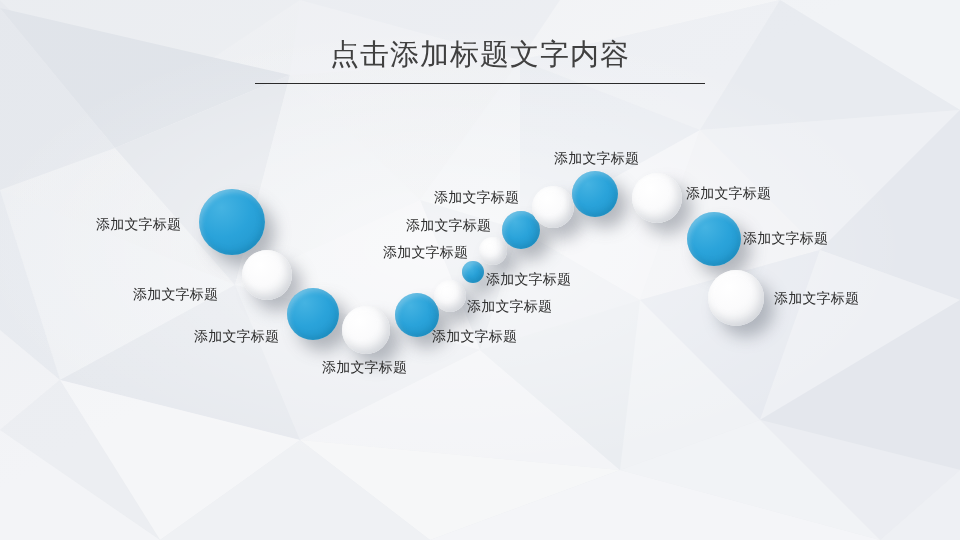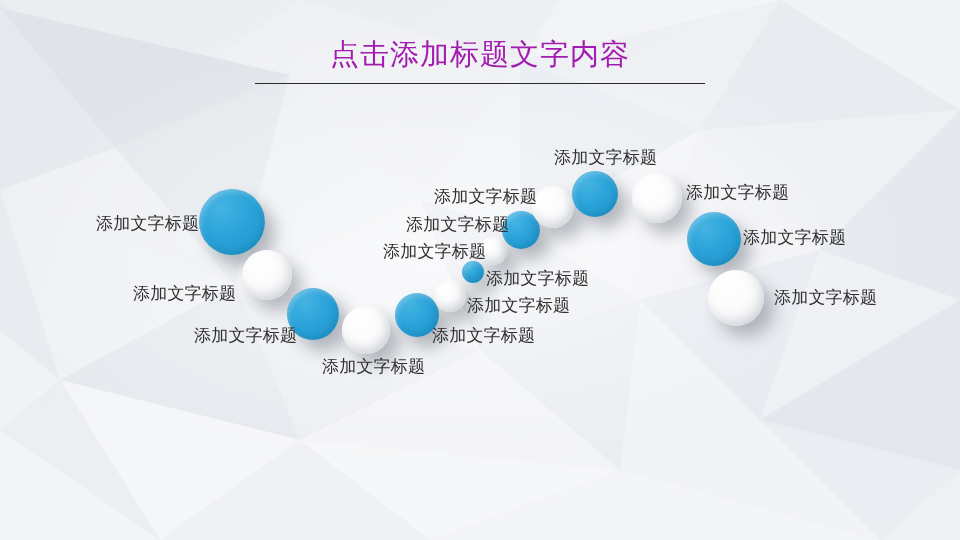--- a/index.html
+++ b/index.html
@@ -33,21 +33,21 @@
   
   #title-block {
     position: absolute;
     left: 255px;
     top: 34px;
     width: 450px;
     text-align: center;
   }
   #page-title {
     font-size: 29px;
-    color: #a21caf;
+    color: #404040;
     letter-spacing: 1px;
     line-height: 40px;
     white-space: nowrap;
     font-family: "Liberation Sans", "DejaVu Sans", sans-serif;
   }
   #title-rule {
     margin-top: 9px;
     height: 1px;
     background: #2b2b2b;
     width: 450px;
@@ -70,21 +70,21 @@
     background: radial-gradient(circle at 36% 30%, #ffffff 0%, #fbfbfc 42%, #e6e8ea 100%);
     box-shadow:
       10px 11px 16px rgba(90,98,110,0.40),
       inset -3px -4px 8px rgba(170,176,184,0.40),
       inset 3px 4px 6px rgba(255,255,255,0.95);
   }
 
   
   .node-label {
     position: absolute;
-    font-size: 17px;
+    font-size: 14px;
     color: #2f2f2f;
     white-space: nowrap;
     line-height: 14px;
     letter-spacing: 0.2px;
   }
 </style>
 </head>
 <body>
 
 <div id="slide">

